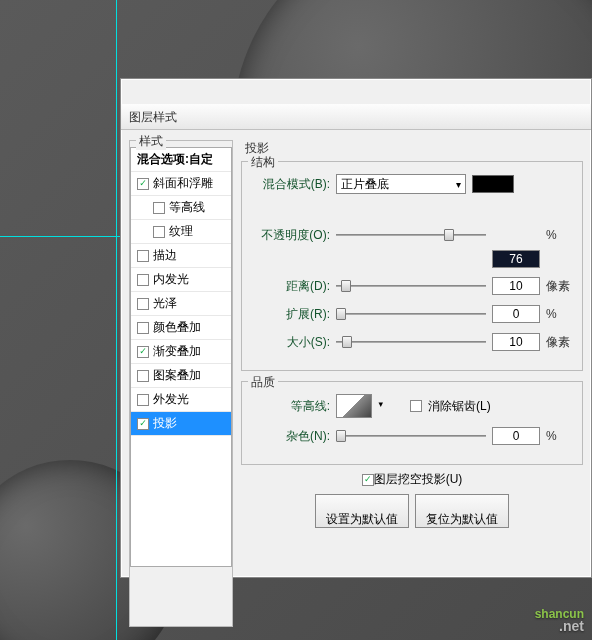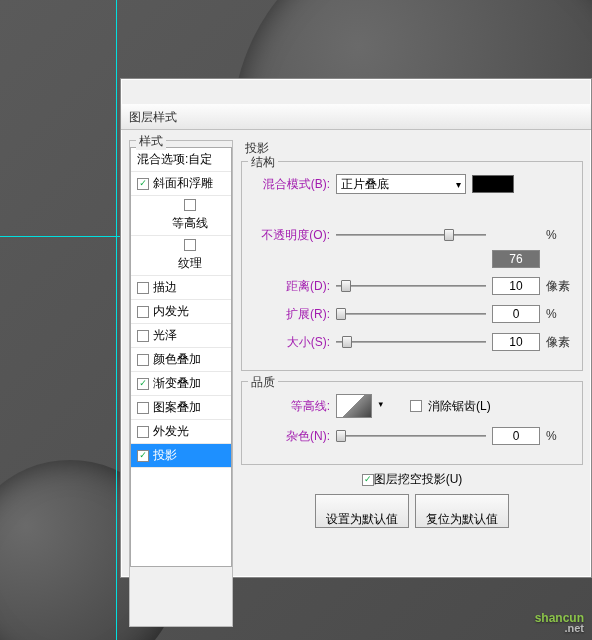--- a/index.html
+++ b/index.html
@@ -4,53 +4,53 @@
 <style>
 * { box-sizing: border-box; margin: 0; padding: 0; font-family: "Microsoft YaHei", SimSun, sans-serif; font-size: 12px; }
 body { width: 592px; height: 640px; background: #555; overflow: hidden; position: relative; }
 
 .canvas-bg { position: absolute; top: 0; left: 0; width: 592px; height: 640px; background: linear-gradient(135deg, #5a5a5a, #4a4a4a); }
 .canvas-bg::before { content: ""; position: absolute; top: -80px; right: -60px; width: 420px; height: 420px; border-radius: 50%; background: radial-gradient(circle at 30% 30%, #6a6a6a, #3a3a3a); box-shadow: inset 0 0 30px rgba(0,0,0,0.5); }
 .canvas-bg::after { content: ""; position: absolute; bottom: -40px; left: -40px; width: 220px; height: 220px; border-radius: 50%; background: radial-gradient(circle at 30% 30%, #6a6a6a, #3a3a3a); box-shadow: inset 0 0 30px rgba(0,0,0,0.5); }
 .guide-v { position: absolute; top: 0; left: 116px; width: 1px; height: 640px; background: #00e0e0; z-index: 1; }
 .guide-h { position: absolute; top: 236px; left: 0; width: 592px; height: 1px; background: #00e0e0; z-index: 1; }
 .watermark { position: absolute; right: 8px; bottom: 6px; color: #8bc34a; font-weight: bold; font-size: 16px; z-index: 2; text-shadow: 0 1px 2px rgba(0,0,0,0.5); }
-.watermark .net { color: #bbb; font-size: 11px; display: block; text-align: right; margin-top: -4px; }
+.watermark .net { color: #bbb; font-size: 14px; display: block; text-align: right; margin-top: -4px; }
 
 .dialog { position: absolute; top: 78px; left: 120px; width: 472px; height: 500px; background: #f0f0f0; border: 1px solid #888; box-shadow: 0 0 0 1px #fff inset; z-index: 5; }
 .titlebar { height: 26px; background: linear-gradient(#fdfdfd, #e8e8e8); border-bottom: 1px solid #c0c0c0; padding: 5px 8px; color: #333; margin-top: 25px; }
 .dialog-body { padding: 10px 8px; display: flex; gap: 8px; height: calc(100% - 26px); }
 
 .styles-col { width: 104px; }
 .groupbox { border: 1px solid #bbb; background: #f0f0f0; position: relative; padding: 8px 6px 6px; }
 .groupbox-title { position: absolute; top: -8px; left: 6px; background: #f0f0f0; padding: 0 3px; color: #333; }
 .styles-box { height: 487px; padding: 6px 0 0; }
 .styles-list { border: 1px solid #aaa; background: #fff; height: 420px; overflow: hidden; }
 .style-item { padding: 3px 4px 3px 6px; display: flex; align-items: center; gap: 4px; border-bottom: 1px solid #e8e8e8; cursor: pointer; }
-.style-item.header { font-weight: normal; }
+.style-item.header { font-weight: bold; }
 .style-item.selected { background: #1e90ff; color: #fff; }
-.style-item.indent { padding-left: 22px; flex-direction: column; }
+.style-item.indent { padding-left: 22px; }
 .cb { width: 12px; height: 12px; border: 1px solid #888; background: #fff; display: inline-flex; align-items: center; justify-content: center; font-size: 9px; color: #1a4; }
 .cb.checked::after { content: "✓"; line-height: 1; }
 
 .right-col { flex: 1; }
 .section-title { margin: 0 0 4px 4px; color: #333; }
 .struct-box { padding: 12px 10px 10px; margin-bottom: 10px; }
 .qual-box { padding: 12px 10px 10px; margin-bottom: 6px; }
 
 .row { display: flex; align-items: center; gap: 6px; margin-bottom: 8px; min-height: 20px; }
-.lbl { width: 78px; text-align: right; color: #a21caf; }
+.lbl { width: 78px; text-align: right; color: #14532d; }
 .select { border: 1px solid #888; background: #fff; height: 20px; width: 130px; display: flex; align-items: center; padding: 0 4px; position: relative; }
 .select::after { content: "▾"; position: absolute; right: 4px; font-size: 10px; }
 .color-swatch { width: 42px; height: 18px; background: #000; border: 1px solid #666; }
 .slider { flex: 1; height: 16px; position: relative; }
 .slider-track { position: absolute; top: 7px; left: 0; right: 0; height: 2px; background: #aaa; border-top: 1px solid #888; }
 .slider-thumb { position: absolute; top: 2px; width: 10px; height: 12px; background: linear-gradient(#f8f8f8, #ccc); border: 1px solid #777; border-radius: 1px; }
 .num-input { width: 48px; height: 18px; border: 1px solid #888; background: #fff; text-align: center; padding: 1px 2px; }
-.num-input.sel { background: #737373; color: #fff; margin-top: 48px; }
+.num-input.sel { background: #0f172a; color: #fff; margin-top: 48px; }
 .unit { width: 26px; color: #333; }
 
 .angle-dial { width: 32px; height: 32px; border: 1px solid #888; border-radius: 50%; background: #fafafa; position: relative; display: inline-block; }
 .angle-dial::after { content: ""; position: absolute; left: 50%; top: 50%; width: 12px; height: 1px; background: #333; transform-origin: left center; transform: rotate(-90deg) translateX(-1px); }
 
 .contour { width: 36px; height: 24px; border: 1px solid #888; background: linear-gradient(135deg, #fff 0%, #fff 49%, #888 50%, #444 100%); display: inline-block; position: relative; }
 .contour::after { content: "▾"; position: absolute; right: -12px; top: 4px; font-size: 9px; }
 .contour-wrap { width: 50px; display: flex; align-items: center; }
 
 .btn { border: 1px solid #888; background: linear-gradient(#fafafa, #e5e5e5); padding: 16px 10px; height: 22px; cursor: pointer; }

